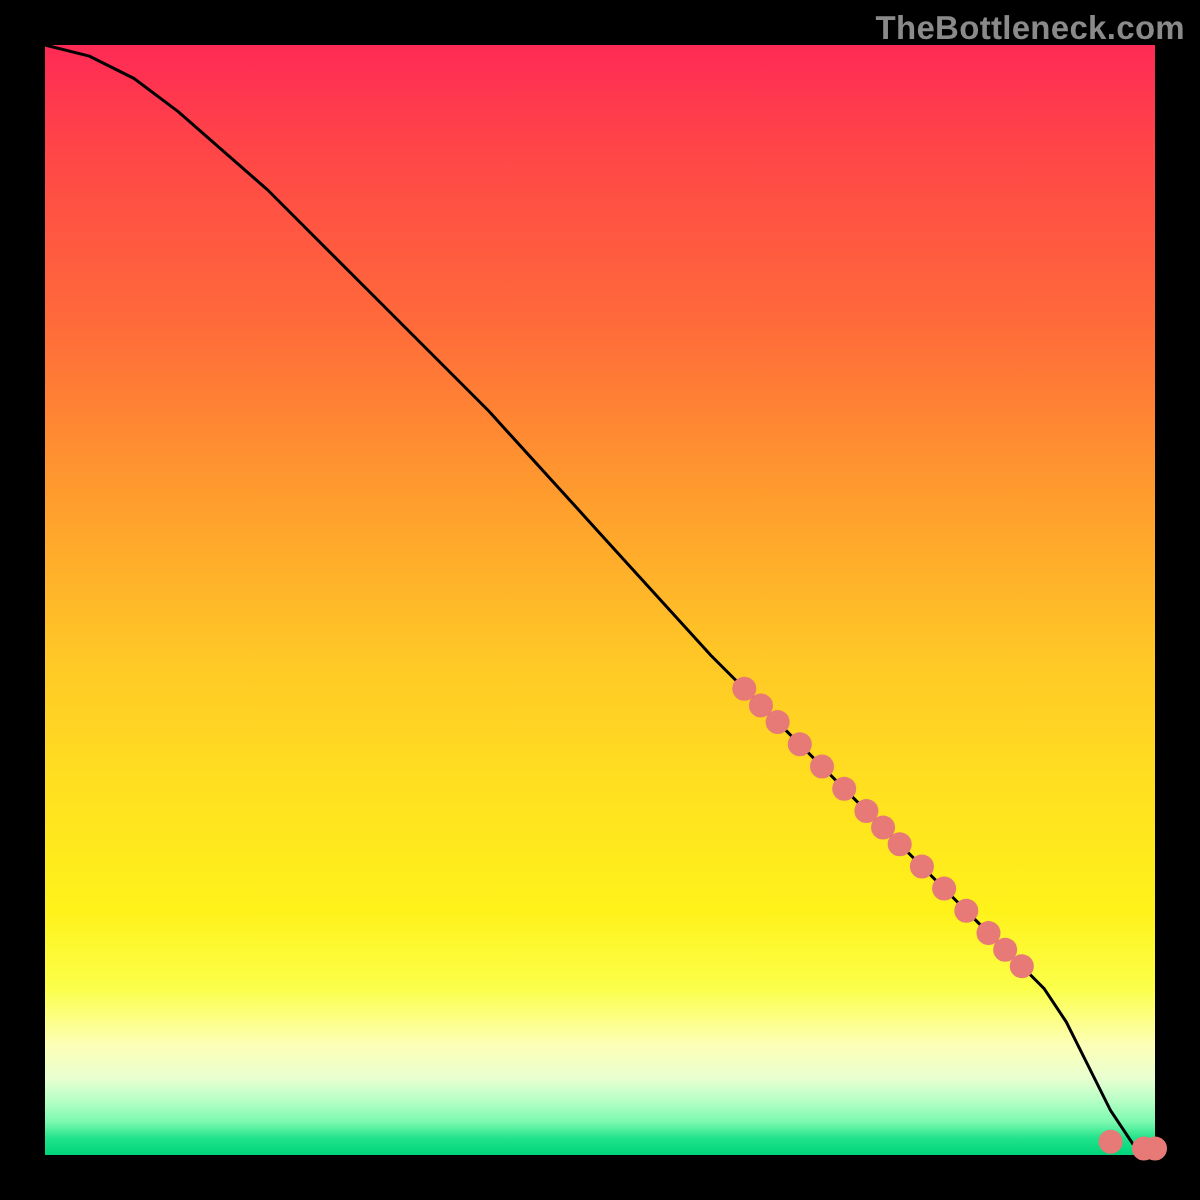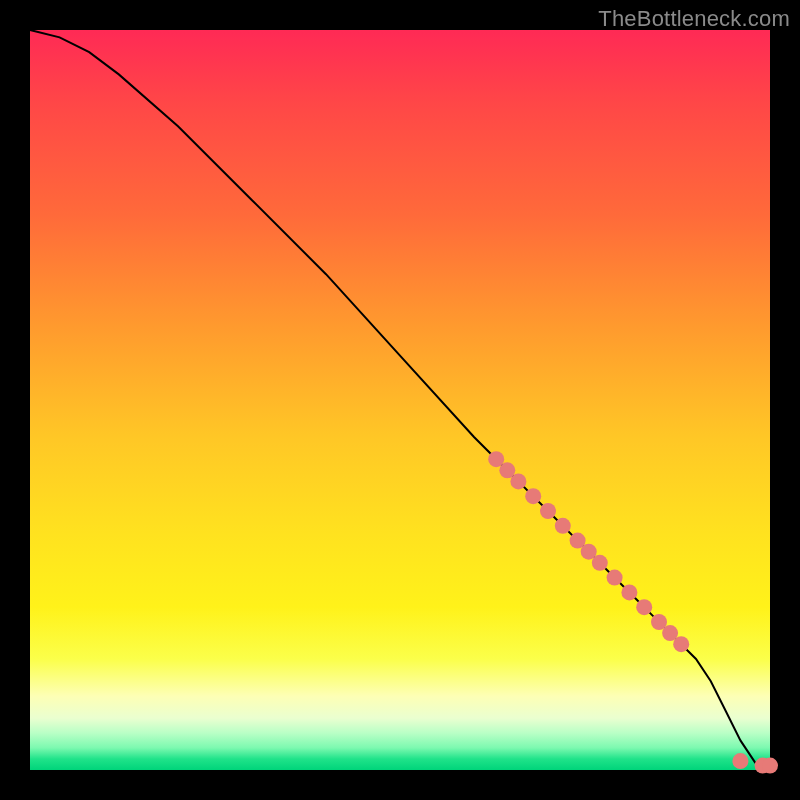--- a/index.html
+++ b/index.html
@@ -56,21 +56,21 @@
   .dot {
     fill: #e77a77;
     stroke: none;
   }
   .attribution {
     position: absolute;
     top: 6px;
     right: 10px;
     color: #8a8a8a;
     font-size: 22px;
-    font-weight: 400;
+    font-weight: 700;
     letter-spacing: 0.2px;
     user-select: none;
   }
 </style>
 </head>
 <body>
 
 <div class="wrap">
   <div class="plotbox"></div>
 

